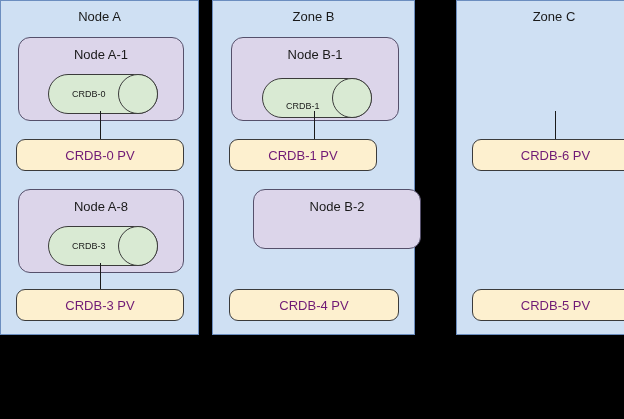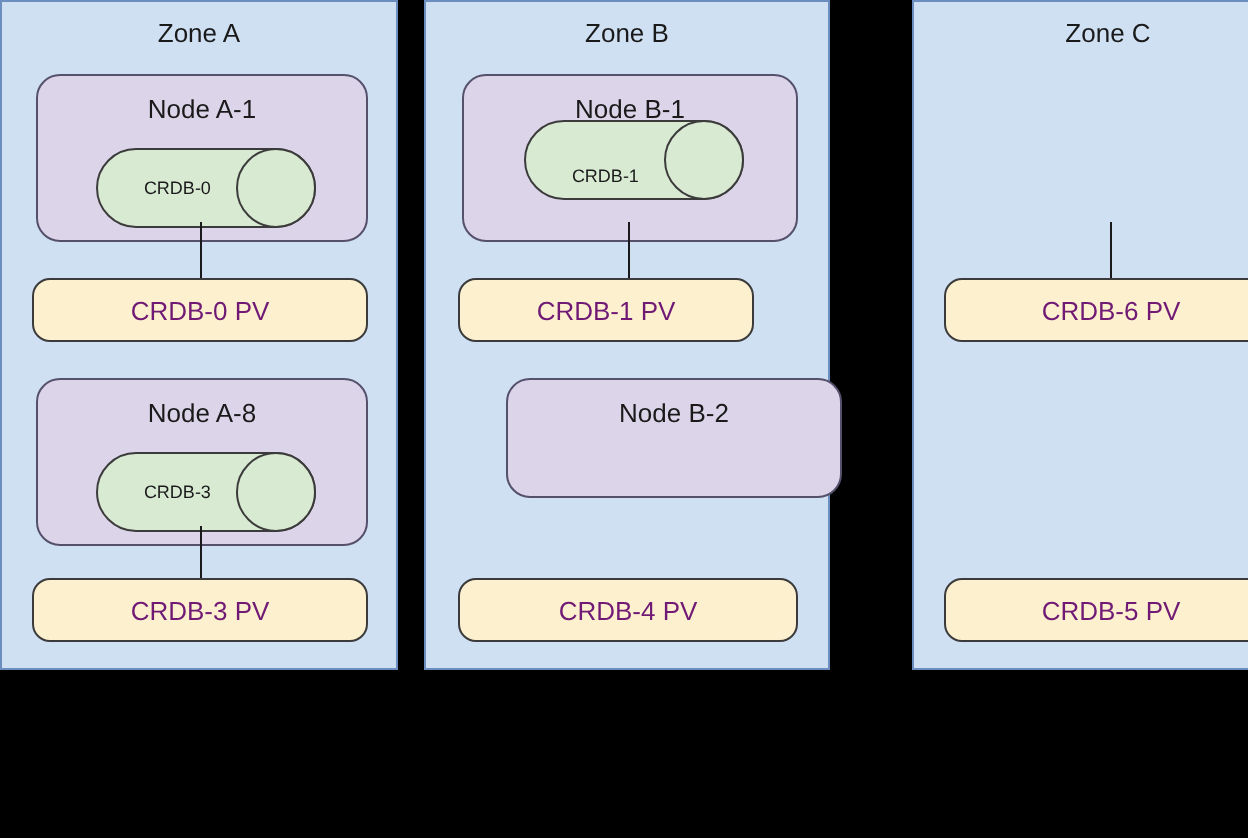--- a/index.html
+++ b/index.html
@@ -87,21 +87,21 @@
     width: 1px;
     background: #1a1a1a;
   }
 </style>
 </head>
 <body>
 
 <div id="canvas">
 
   <div class="zone" style="left:0px; width:199px;">
-    <div class="zone-label">Zone A</div>
+    <div class="zone-label">Node A</div>
 
     <div class="node" style="left:17px; top:36px; width:166px; height:84px;padding-left:28px;">
       <div class="node-label">Node A-1</div>
       <div class="cyl" style="left:29px; top:36px; width:110px; height:40px;">
         <svg width="110" height="40" viewBox="0 0 110 40" aria-hidden="true">
           <path d="M20,0.5 H90 A19.5,19.5 0 0 1 90,39.5 H20 A19.5,19.5 0 0 1 20,0.5 Z" fill="#d9ead3" stroke="#3b3b3b" stroke-width="1"></path>
           <ellipse cx="90" cy="20" rx="19.5" ry="19.5" fill="#d9ead3" stroke="#3b3b3b" stroke-width="1"></ellipse>
         </svg>
         <div class="cyl-label">CRDB-0</div>
       </div>
@@ -129,21 +129,21 @@
     <div class="pv" style="left:15px; top:288px; width:168px; height:32px;">
       <span>CRDB-3 PV</span>
     </div>
   </div>
 
   <div class="zone" style="left:212px; width:203px;">
     <div class="zone-label">Zone B</div>
 
     <div class="node" style="left:18px; top:36px; width:168px; height:84px;">
       <div class="node-label">Node B-1</div>
-      <div class="cyl" style="left:30px; top:22px; width:110px; height:56px;">
+      <div class="cyl" style="left:30px; top:40px; width:110px; height:56px;">
         <svg width="110" height="40" viewBox="0 0 110 40" aria-hidden="true">
           <path d="M20,0.5 H90 A19.5,19.5 0 0 1 90,39.5 H20 A19.5,19.5 0 0 1 20,0.5 Z" fill="#d9ead3" stroke="#3b3b3b" stroke-width="1"></path>
           <ellipse cx="90" cy="20" rx="19.5" ry="19.5" fill="#d9ead3" stroke="#3b3b3b" stroke-width="1"></ellipse>
         </svg>
         <div class="cyl-label">CRDB-1</div>
       </div>
     </div>
 
     <div class="connector" style="left:101px; top:110px; height:28px;"></div>
 

